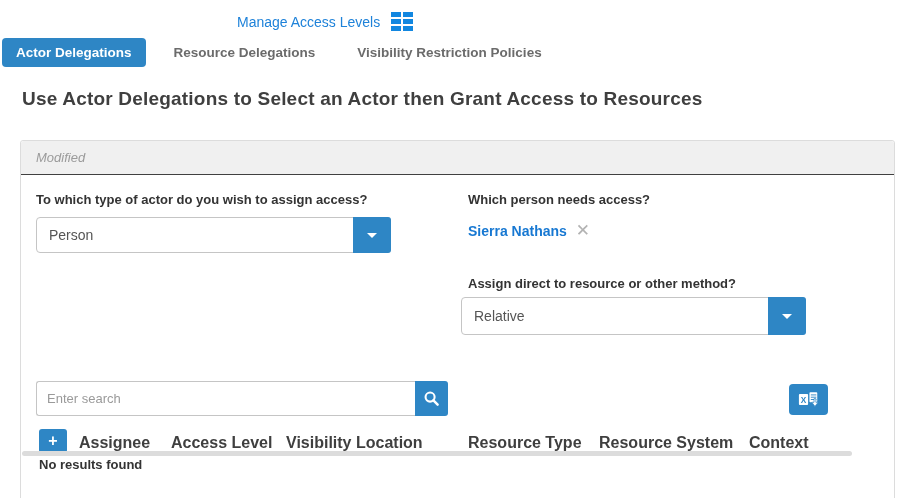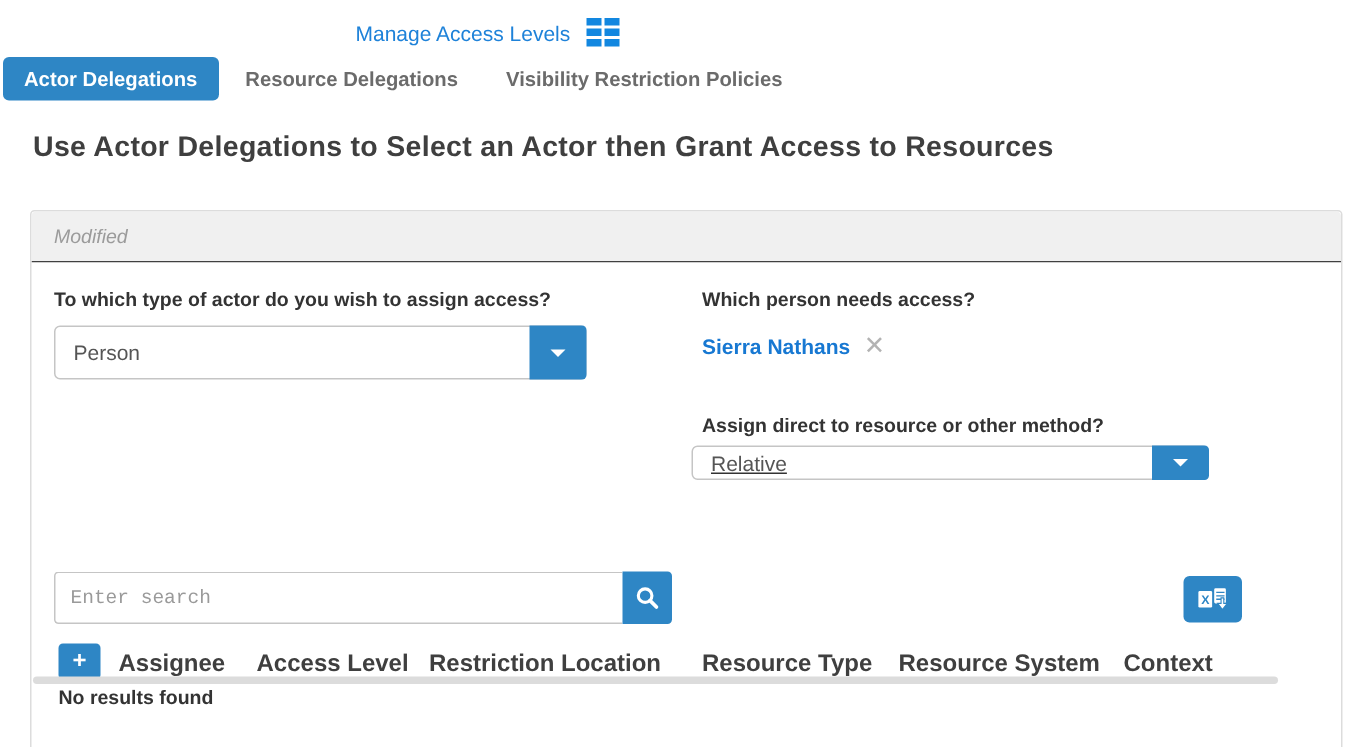--- a/index.html
+++ b/index.html
@@ -7,53 +7,53 @@
     width:903px;height:498px;position:relative;overflow:hidden;
     background:#ffffff;color:#333;
     font-family:"Liberation Sans","DejaVu Sans",sans-serif;
   }
   
   .top-row{position:absolute;left:237px;top:12px;display:flex;align-items:center;gap:11px;}
   .manage-link{color:#1e82d9;font-size:14px;cursor:pointer;}
   .grid-icon{display:grid;grid-template-columns:10px 10px;grid-template-rows:5px 5px 5px;gap:2px;cursor:pointer;}
   .grid-icon span{background:#1287e0;display:block;}
   
-  .tabs{position:absolute;left:2px;top:38px;display:flex;align-items:center;gap:4px;}
+  .tabs{position:absolute;left:2px;top:38px;display:flex;align-items:center;gap:14px;}
   .tab{font-size:13.5px;font-weight:bold;color:#6b6b6b;padding:7px 14px;white-space:nowrap;cursor:pointer;}
   .tab.active{background:#2e86c5;color:#ffffff;border-radius:4px;}
   
   .page-title{position:absolute;left:22px;top:88px;font-size:19px;font-weight:600;color:#3f3f3f;letter-spacing:.2px;}
   
   .panel{position:absolute;left:20px;top:140px;width:875px;height:400px;
     border:1px solid #dcdcdc;border-radius:3px;background:#fff;box-sizing:border-box;}
   .panel-header{height:33px;line-height:33px;background:#f0f0f0;border-bottom:1px solid #404040;
     border-radius:3px 3px 0 0;padding-left:15px;font-style:italic;color:#9b9b9b;font-size:13px;}
   
   .f-label{position:absolute;font-size:13px;font-weight:bold;color:#333;white-space:nowrap;}
   .lbl-actor{left:15px;top:51px;}
   .lbl-person{left:447px;top:51px;}
   .lbl-method{left:447px;top:135px;}
   
   .select{position:absolute;display:flex;align-items:stretch;background:#fff;
     border:1px solid #c5c5c5;border-radius:4px;box-sizing:border-box;cursor:pointer;}
   .sel-actor{left:15px;top:76px;width:355px;height:36px;gap:20px;}
-  .sel-method{left:440px;top:156px;width:345px;height:23px;text-decoration:underline;}
+  .sel-method{left:440px;top:156px;width:345px;height:38px;}
   .select-value{flex:1;display:flex;align-items:center;padding-left:12px;font-size:14px;color:#555;}
   .select-btn{width:38px;background:#2e86c5;border-radius:0 3px 3px 0;margin:-1px -1px -1px 0;
     display:flex;align-items:center;justify-content:center;}
   .caret{width:0;height:0;border-left:5px solid transparent;border-right:5px solid transparent;border-top:5px solid #fff;}
   
   .person-row{position:absolute;left:447px;top:81px;display:flex;align-items:center;gap:9px;}
   .person-link{color:#1778d2;font-weight:bold;font-size:14px;cursor:pointer;}
   .remove-x{color:#b3b3b3;font-size:17px;line-height:1;cursor:pointer;}
   
   .search-row{position:absolute;left:15px;top:240px;display:flex;}
   .search-input{width:358px;height:33px;border:1px solid #c5c5c5;border-right:none;border-radius:3px 0 0 3px;
     padding:0 10px;font-size:13px;color:#555;outline:none;box-sizing:content-box;
-    font-family:Liberation Mono, monospace;}
+    font-family:Liberation Sans, sans-serif;}
   .search-input::placeholder{color:#9a9a9a;}
   .search-btn{width:33px;height:35px;background:#2e86c5;border:none;border-radius:0 3px 3px 0;
     display:flex;align-items:center;justify-content:center;cursor:pointer;}
   
   .excel-btn{position:absolute;left:768px;top:243px;width:39px;height:31px;background:#2e86c5;
     border-radius:4px;display:flex;align-items:center;justify-content:center;cursor:pointer;}
   
   .add-btn{position:absolute;left:18px;top:288px;width:28px;height:24px;background:#2e86c5;border-radius:3px;
     color:#fff;font-size:16px;font-weight:bold;display:flex;align-items:center;justify-content:center;cursor:pointer;}
   .col{position:absolute;top:293px;font-size:16px;font-weight:bold;color:#3f3f3f;white-space:nowrap;}
@@ -130,21 +130,21 @@
       <line x1="14" y1="5" x2="20" y2="5" stroke="#2e86c5" stroke-width="1"></line>
       <line x1="14" y1="7.5" x2="20" y2="7.5" stroke="#2e86c5" stroke-width="1"></line>
       <line x1="14" y1="10" x2="20" y2="10" stroke="#2e86c5" stroke-width="1"></line>
       <polygon points="17.5,9 19.5,9 19.5,13 22,13 18.5,17.5 15,13 17.5,13" fill="#ffffff" stroke="#2e86c5" stroke-width="0.8"></polygon>
     </svg>
   </div>
 
   <div class="add-btn">+</div>
   <span class="col col-0">Assignee</span>
   <span class="col col-1">Access Level</span>
-  <span class="col col-2">Restriction Location</span>
+  <span class="col col-2">Visibility Location</span>
   <span class="col col-3">Resource Type</span>
   <span class="col col-4">Resource System</span>
   <span class="col col-5">Context</span>
 
   <div class="hscrollbar"></div>
 
   <div class="no-results">No results found</div>
 </div>
 
 </body></html>

